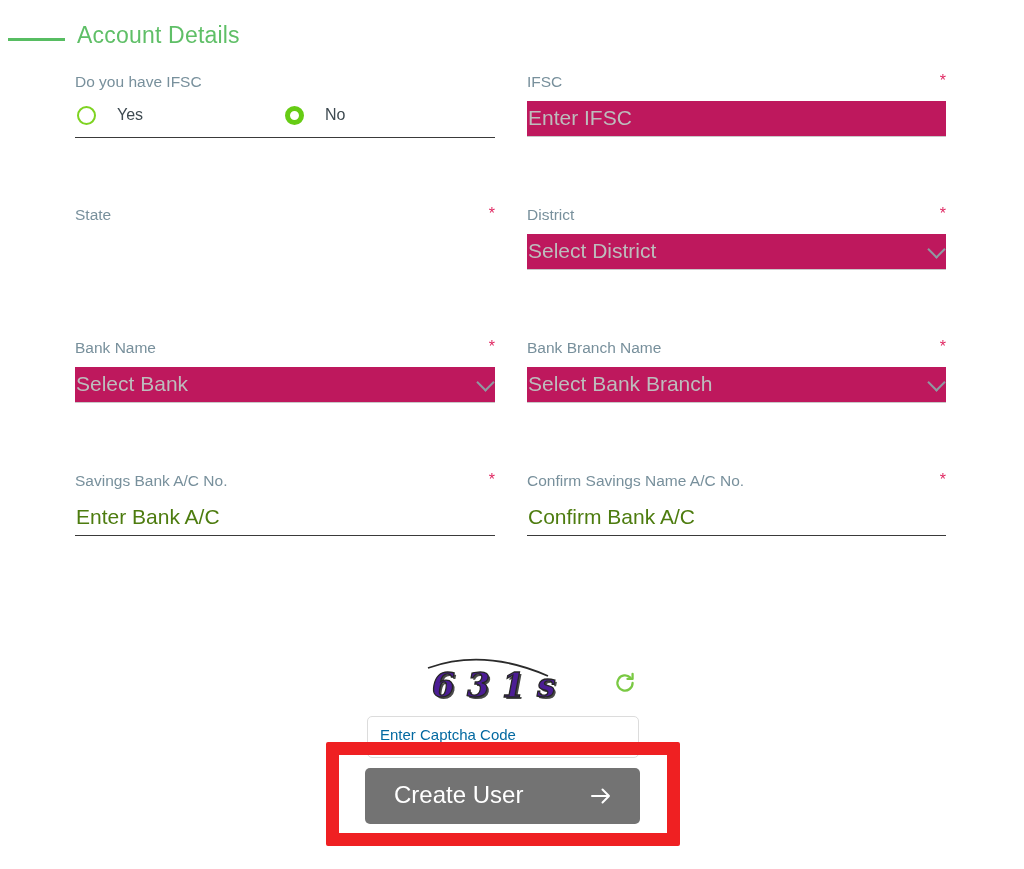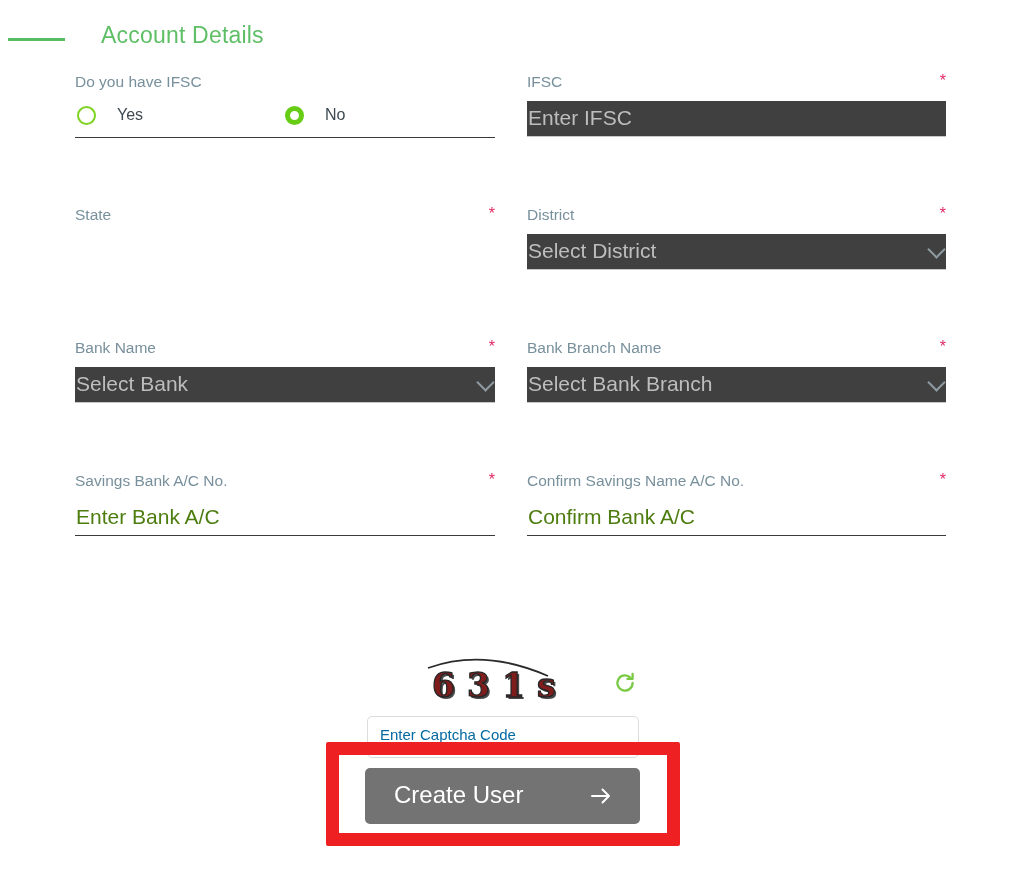--- a/index.html
+++ b/index.html
@@ -33,21 +33,20 @@
     background: #57bd62;
   }
   .head-title {
     position: absolute;
     left: 77px;
     top: 0;
     font-size: 23px;
     color: #5fbf67;
     letter-spacing: .2px;
     white-space: nowrap;
-    margin-left: 24px;
   }
 
   
   .field {
     position: absolute;
   }
   .field.col-l { left: 75px; width: 420px; }
   .field.col-r { left: 527px; width: 419px; }
 
   .row1 { top: 72px; }
@@ -71,21 +70,21 @@
 
   
   .ctrl {
     position: relative;
     margin-top: 9px;
     height: 36px;
     box-sizing: border-box;
     border-bottom: 1.6px solid #3a3a3a;
   }
   .ctrl.disabled {
-    background: #404040;
+    background: #be185d;
     border-bottom: 1.6px solid #c8c8c8;
   }
   .ctrl .val {
     position: absolute;
     left: 1px;
     top: 1px;
     font-size: 21px;
     line-height: 32px;
     white-space: nowrap;
   }
@@ -153,24 +152,25 @@
     left: 424px;
     top: 6px;
     width: 152px;
     height: 52px;
   }
   .captcha-text {
     position: absolute;
     left: 8px;
     top: 12px;
     font-family: "DejaVu Serif", serif;
+    font-style: italic;
     font-weight: bold;
     font-size: 33px;
     letter-spacing: 12px;
-    color: #7f1d1d;
+    color: #4c1d95;
     -webkit-text-stroke: 1.3px #262626;
     text-shadow: 2px 2px 0 #4a4a4a;
     white-space: nowrap;
   }
   .captcha-arc {
     position: absolute;
     left: 0;
     top: 0;
   }
   .captcha-refresh {

